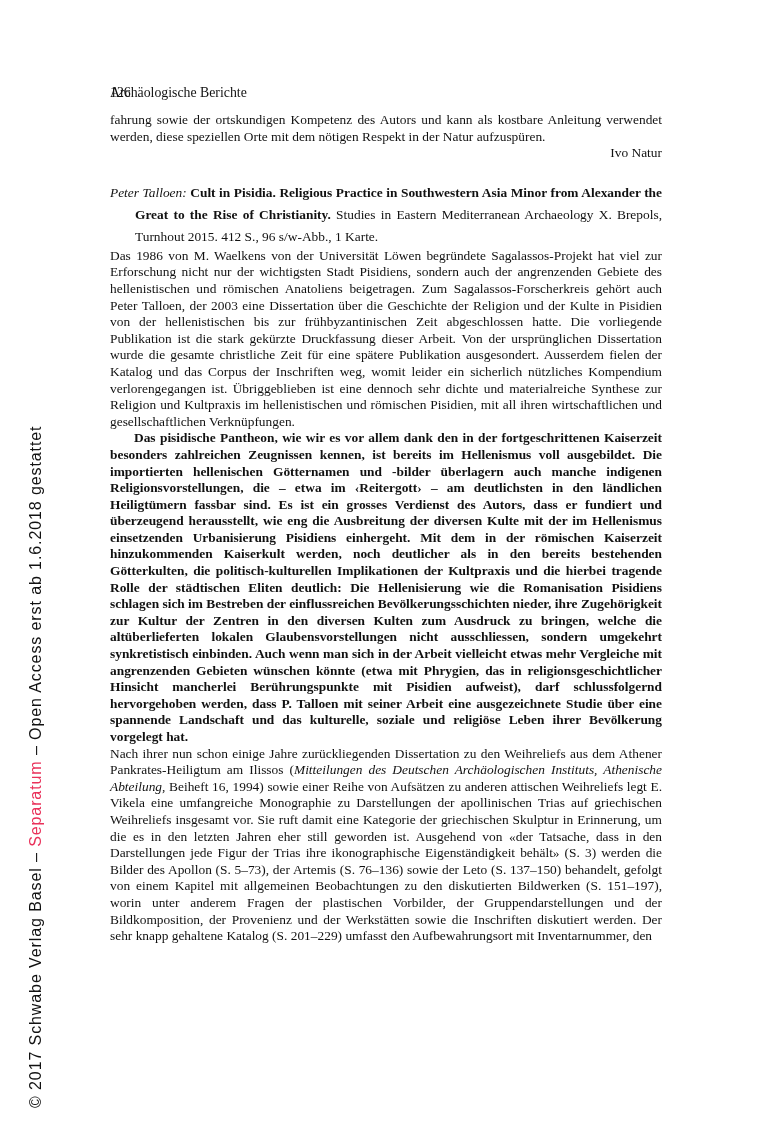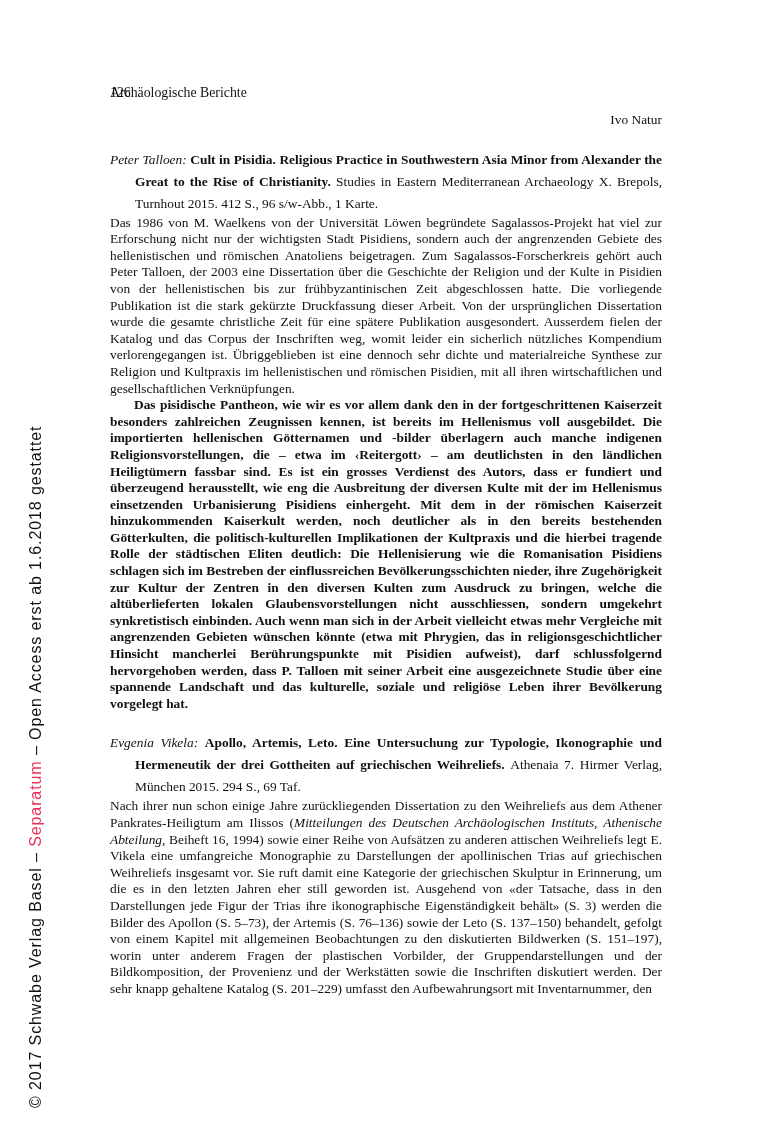--- a/index.html
+++ b/index.html
@@ -70,22 +70,22 @@
   <div class="sidebar">
     <span>© 2017 Schwabe Verlag Basel – </span><span id="sep-label" style="color: rgb(233, 49, 90);">Separatum</span><span> – Open Access erst ab 1.6.2018 gestattet</span>
   </div>
 
   <div class="content">
     <div class="pagehead">
       <span class="pagenum">126</span>
       <span class="journal">Archäologische Berichte</span>
     </div>
     <div id="blocks">
+        <p class="para"><span class="">fahrung sowie der ortskundigen Kompetenz des Autors und kann als kostbare Anleitung verwendet werden, diese speziellen Orte mit dem nötigen Respekt in der Natur aufzuspüren.</span></p>
         <p class="signature">Ivo Natur</p>
         <p class="review-heading"><span class="it">Peter Talloen: </span><span class="bd">Cult in Pisidia. Religious Practice in Southwestern Asia Minor from Alexander the Great to the Rise of Christianity. </span><span class="">Studies in Eastern Mediterranean Archaeology X. Brepols, Turnhout 2015. 412 S., 96 s/w-Abb., 1 Karte.</span></p>
         <p class="para"><span class="">Das 1986 von M. Waelkens von der Universität Löwen begründete Sagalassos-Projekt hat viel zur Erforschung nicht nur der wichtigsten Stadt Pisidiens, sondern auch der angrenzenden Gebiete des hellenistischen und römischen Anatoliens beigetragen. Zum Sagalassos-Forscherkreis gehört auch Peter Talloen, der 2003 eine Dissertation über die Geschichte der Religion und der Kulte in Pisidien von der hellenistischen bis zur frühbyzantinischen Zeit abgeschlossen hatte. Die vorliegende Publikation ist die stark gekürzte Druckfassung dieser Arbeit. Von der ursprünglichen Dissertation wurde die gesamte christliche Zeit für eine spätere Publikation ausgesondert. Ausserdem fielen der Katalog und das Corpus der Inschriften weg, womit leider ein sicherlich nützliches Kompendium verlorengegangen ist. Übriggeblieben ist eine dennoch sehr dichte und materialreiche Synthese zur Religion und Kultpraxis im hellenistischen und römischen Pisidien, mit all ihren wirtschaftlichen und gesellschaftlichen Verknüpfungen.</span></p>
         <p class="para indented"><span class="">Das pisidische Pantheon, wie wir es vor allem dank den in der fortgeschrittenen Kaiserzeit besonders zahlreichen Zeugnissen kennen, ist bereits im Hellenismus voll ausgebildet. Die importierten hellenischen Götternamen und -bilder überlagern auch manche indigenen Religionsvorstellungen, die – etwa im ‹Reitergott› – am deutlichsten in den ländlichen Heiligtümern fassbar sind. Es ist ein grosses Verdienst des Autors, dass er fundiert und überzeugend herausstellt, wie eng die Ausbreitung der diversen Kulte mit der im Hellenismus einsetzenden Urbanisierung Pisidiens einhergeht. Mit dem in der römischen Kaiserzeit hinzukommenden Kaiserkult werden, noch deutlicher als in den bereits bestehenden Götterkulten, die politisch-kulturellen Implikationen der Kultpraxis und die hierbei tragende Rolle der städtischen Eliten deutlich: Die Hellenisierung wie die Romanisation Pisidiens schlagen sich im Bestreben der einflussreichen Bevölkerungsschichten nieder, ihre Zugehörigkeit zur Kultur der Zentren in den diversen Kulten zum Ausdruck zu bringen, welche die altüberlieferten lokalen Glaubensvorstellungen nicht ausschliessen, sondern umgekehrt synkretistisch einbinden. Auch wenn man sich in der Arbeit vielleicht etwas mehr Vergleiche mit angrenzenden Gebieten wünschen könnte (etwa mit Phrygien, das in religionsgeschichtlicher Hinsicht mancherlei Berührungspunkte mit Pisidien aufweist), darf schlussfolgernd hervorgehoben werden, dass P. Talloen mit seiner Arbeit eine ausgezeichnete Studie über eine spannende Landschaft und das kulturelle, soziale und religiöse Leben ihrer Bevölkerung vorgelegt hat.</span></p>
-        <p class="review-heading"><span class="it">Evgenia Vikela: </span><span class="bd">Apollo, Artemis, Leto. Eine Untersuchung zur Typologie, Ikonographie und Hermeneutik der drei Gottheiten auf griechischen Weihreliefs. </span><span class="">Athenaia 7. Hirmer Verlag, München 2015. 294 S., 69 Taf.</span></p>
         <p class="para"><span class="">Nach ihrer nun schon einige Jahre zurückliegenden Dissertation zu den Weihreliefs aus dem Athener Pankrates-Heiligtum am Ilissos (</span><span class="it">Mitteilungen des Deutschen Archäologischen Instituts, Athenische Abteilung</span><span class="">, Beiheft 16, 1994) sowie einer Reihe von Aufsätzen zu anderen attischen Weihreliefs legt E. Vikela eine umfangreiche Monographie zu Darstellungen der apollinischen Trias auf griechischen Weihreliefs insgesamt vor. Sie ruft damit eine Kategorie der griechischen Skulptur in Erinnerung, um die es in den letzten Jahren eher still geworden ist. Ausgehend von «der Tatsache, dass in den Darstellungen jede Figur der Trias ihre ikonographische Eigenständigkeit behält» (S. 3) werden die Bilder des Apollon (S. 5–73), der Artemis (S. 76–136) sowie der Leto (S. 137–150) behandelt, gefolgt von einem Kapitel mit allgemeinen Beobachtungen zu den diskutierten Bildwerken (S. 151–197), worin unter anderem Fragen der plastischen Vorbilder, der Gruppendarstellungen und der Bildkomposition, der Provenienz und der Werkstätten sowie die Inschriften diskutiert werden. Der sehr knapp gehaltene Katalog (S. 201–229) umfasst den Aufbewahrungsort mit Inventarnummer, den</span></p>
       </div>
   </div>
 
 </div>
 
 </body></html>

